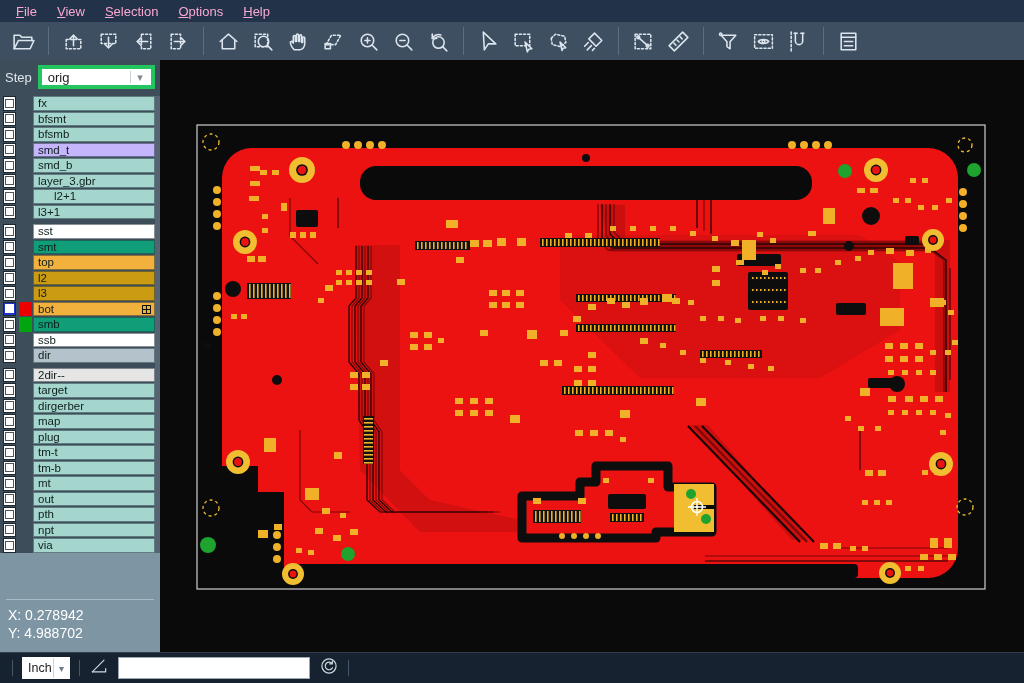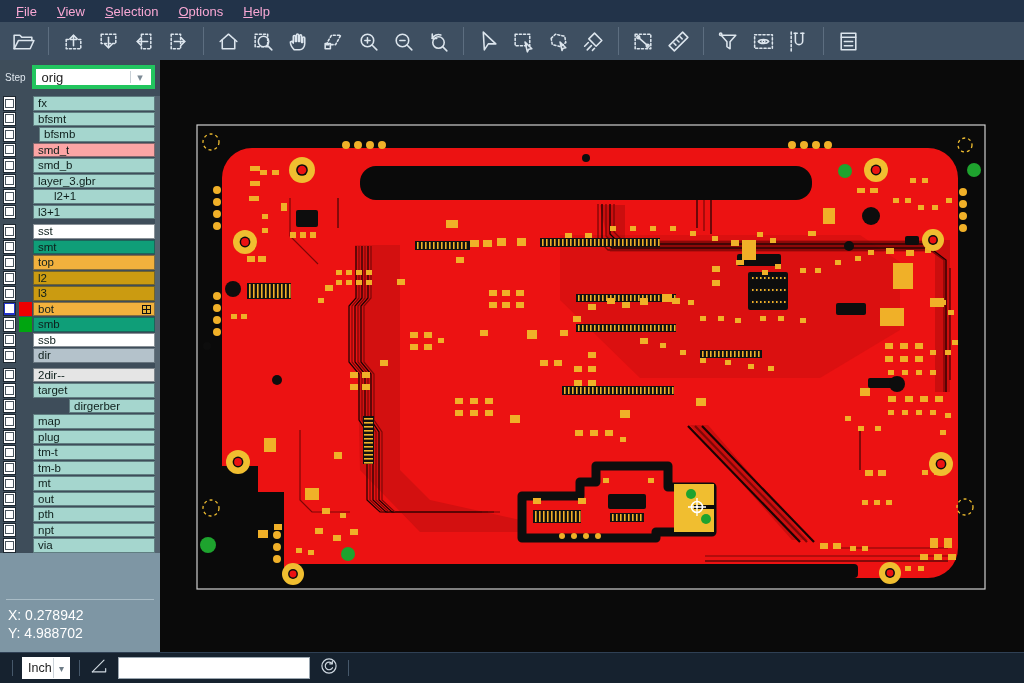--- a/index.html
+++ b/index.html
@@ -13,21 +13,21 @@
   .menu-item u{text-decoration:underline}
   
   .toolbar{position:absolute;left:0;top:22px;width:100%;height:38px;background:#3e4f61;
            display:flex;align-items:center;padding-left:6px;box-sizing:border-box;z-index:5}
   .tbtn{width:35px;height:32px;display:flex;align-items:center;justify-content:center;border-radius:3px}
   .tbtn svg{stroke:#dce5ed;fill:none;stroke-width:1.5;stroke-linecap:round;stroke-linejoin:round}
   .tsep{width:1px;height:28px;background:#5d6e80;margin:0 7px;flex:none}
   
   .sidebar{position:absolute;left:0;top:60px;width:160px;bottom:31px;background:#3e4d5a;z-index:4}
   .steprow{height:34px;display:flex;align-items:center;padding:0 5px;gap:6px;box-sizing:border-box}
-  .steplabel{color:#dfe7ee;font-size:10px;flex:none}
+  .steplabel{color:#dfe7ee;font-size:13px;flex:none}
   .stepselect{flex:1;height:24px;background:#fff;border:4px solid #22c55e;display:flex;
               align-items:center;padding-left:6px;font-size:13px;color:#222;position:relative;box-sizing:border-box}
   .stepselect .chev{position:absolute;right:2px;top:2px;bottom:2px;width:18px;border-left:1px solid #c8d0d6;
               display:flex;align-items:center;justify-content:center;color:#7c8a95;font-size:11px}
   .rows{position:absolute;top:36px;left:0;right:0}
   .lrow{height:14.5px;margin-bottom:1px;position:relative;font-size:11.5px}
   .cbcell{position:absolute;left:3px;top:0;width:13px;height:14.5px;background:#fff;
           border:1px solid #1d2730;box-sizing:border-box;display:flex;align-items:center;justify-content:center}
   .cb{width:7px;height:7px;border:1.5px solid #4a555e;background:#fff}
   .swatch{position:absolute;left:19px;top:0;width:13px;height:14.5px}
@@ -237,27 +237,27 @@
       <div class="lrow">
         <div class="cbcell">
           <div class="cb"></div>
         </div>
         <div class="namecell" style="background: rgb(165, 214, 206);">bfsmt</div>
       </div>
       <div class="lrow">
         <div class="cbcell">
           <div class="cb"></div>
         </div>
-        <div class="namecell" style="background: rgb(165, 214, 206); margin-left: 6px;">bfsmb</div>
-      </div>
-      <div class="lrow">
-        <div class="cbcell">
-          <div class="cb"></div>
-        </div>
-        <div class="namecell" style="background: #fca5a5;">smd_t</div>
+        <div class="namecell" style="background: rgb(165, 214, 206);">bfsmb</div>
+      </div>
+      <div class="lrow">
+        <div class="cbcell">
+          <div class="cb"></div>
+        </div>
+        <div class="namecell" style="background: #c4b5fd;">smd_t</div>
       </div>
       <div class="lrow">
         <div class="cbcell">
           <div class="cb"></div>
         </div>
         <div class="namecell" style="background: rgb(165, 214, 206);">smd_b</div>
       </div>
       <div class="lrow">
         <div class="cbcell">
           <div class="cb"></div>
@@ -343,21 +343,21 @@
       <div class="lrow">
         <div class="cbcell">
           <div class="cb"></div>
         </div>
         <div class="namecell" style="background: rgb(165, 214, 206);">target</div>
       </div>
       <div class="lrow">
         <div class="cbcell">
           <div class="cb"></div>
         </div>
-        <div class="namecell" style="background: rgb(165, 214, 206); margin-left: 36px;">dirgerber</div>
+        <div class="namecell" style="background: rgb(165, 214, 206);">dirgerber</div>
       </div>
       <div class="lrow">
         <div class="cbcell">
           <div class="cb"></div>
         </div>
         <div class="namecell" style="background: rgb(165, 214, 206);">map</div>
       </div>
       <div class="lrow">
         <div class="cbcell">
           <div class="cb"></div>

